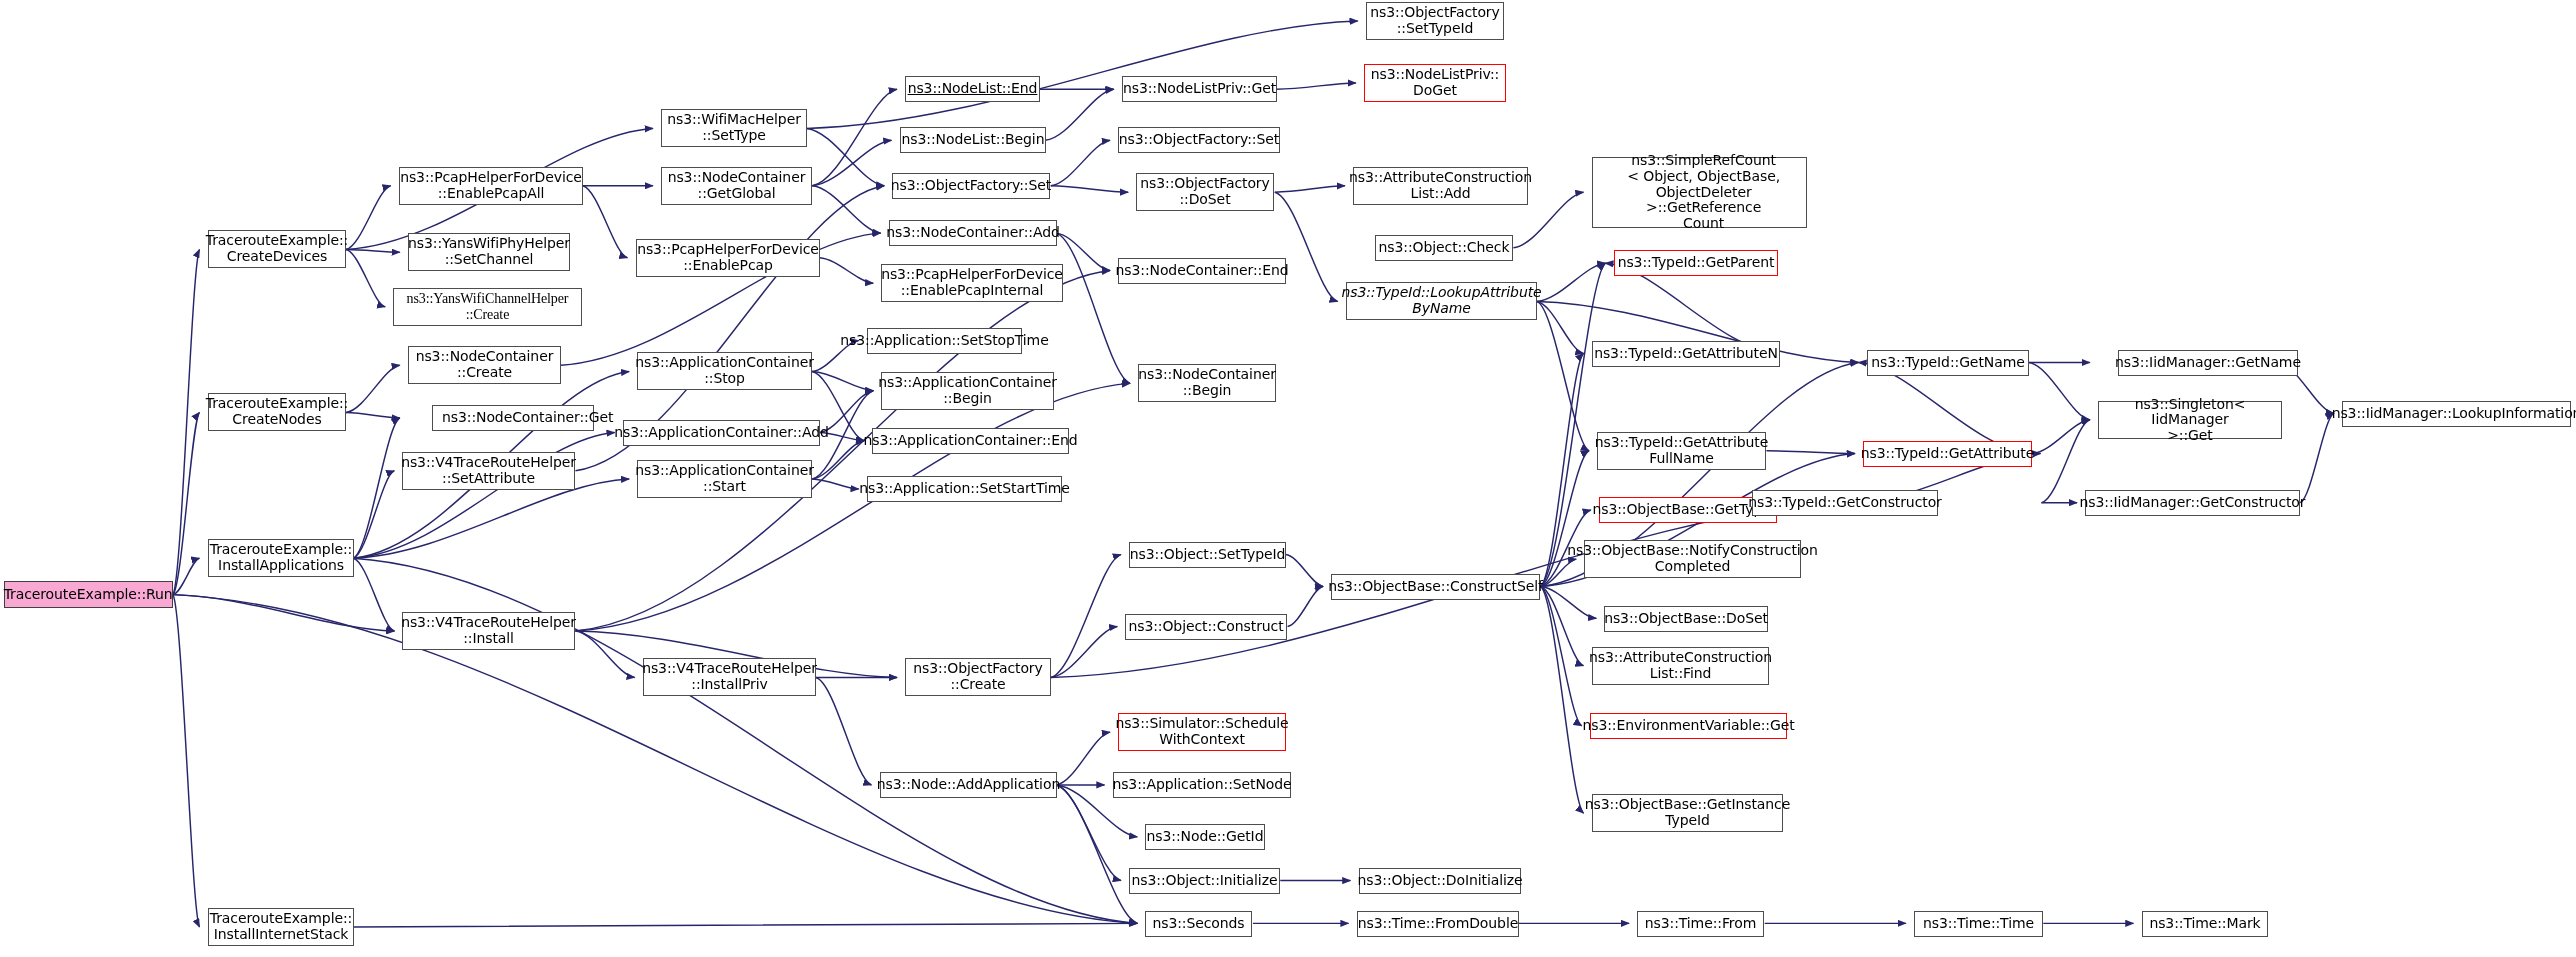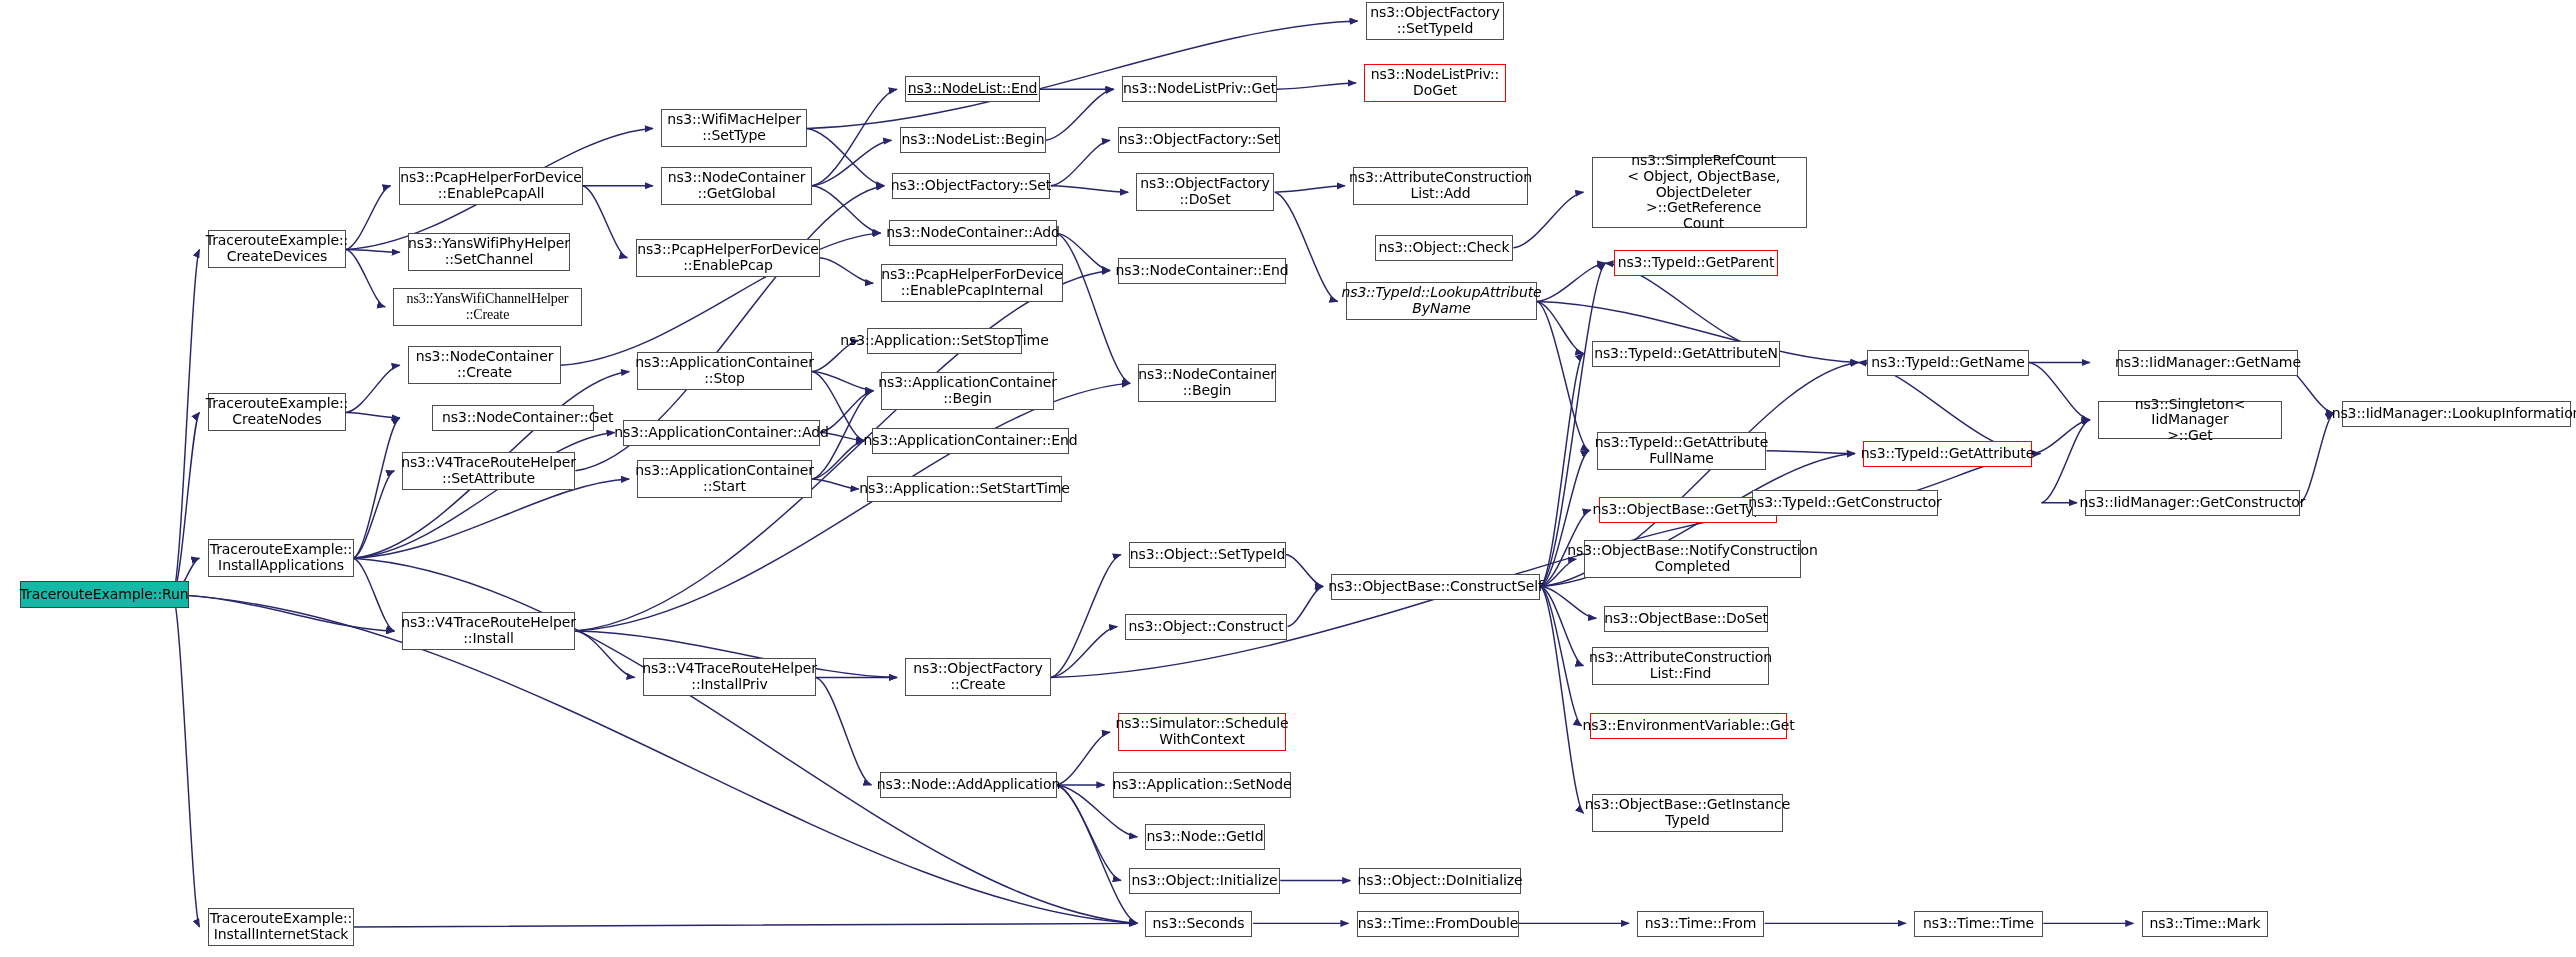--- a/index.html
+++ b/index.html
@@ -34,23 +34,22 @@
     border: 0.9px solid #4d4d4d;
     color: #000000;
     font-size: 14px;
     line-height: 1.12;
     letter-spacing: -0.1px;
     white-space: pre-line;
     padding: 0.9px 2.7px;
     z-index: 5;
   }
   .node.root {
-    background: #14b8a6;
+    background: #f9a8d4;
     border: 0.9px solid #404040;
-    margin-left: 16px;
   }
   .node.warn {
     border: 0.9px solid #ff0000;
   }
 </style>
 </head>
 <body>
 
 <div id="graph-root">
   <svg id="edge-layer" width="2576" height="958" viewBox="0 0 2829 1052">

